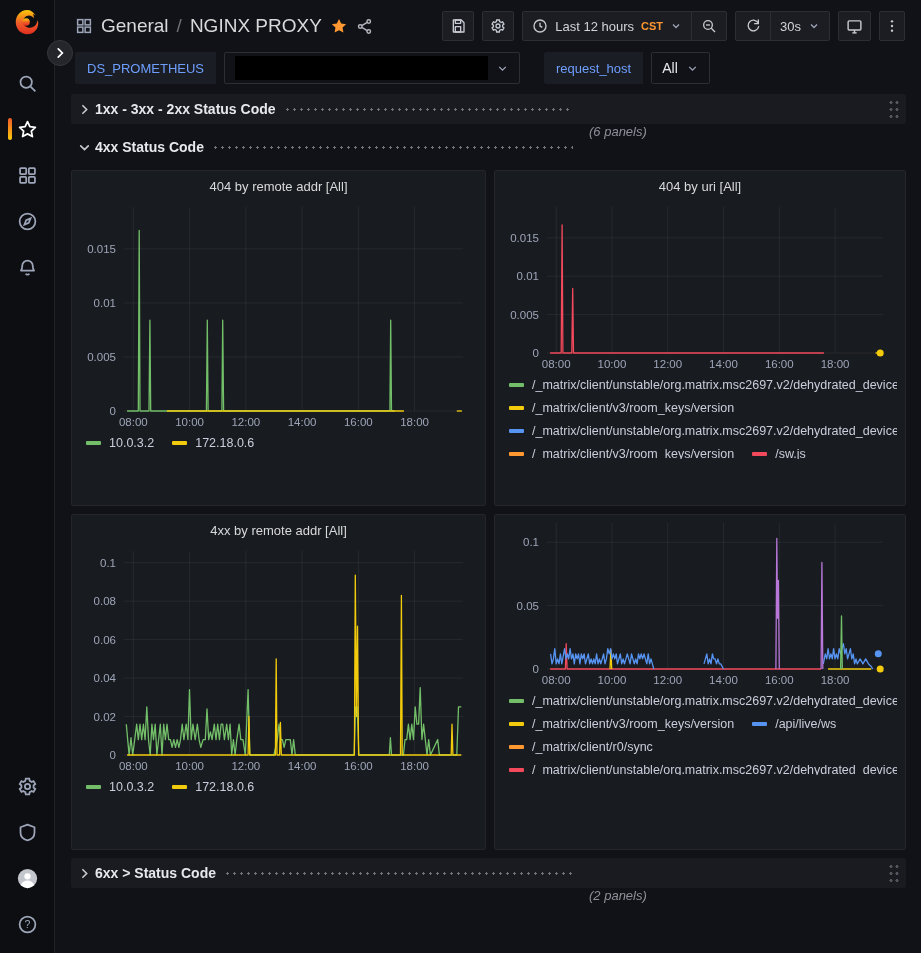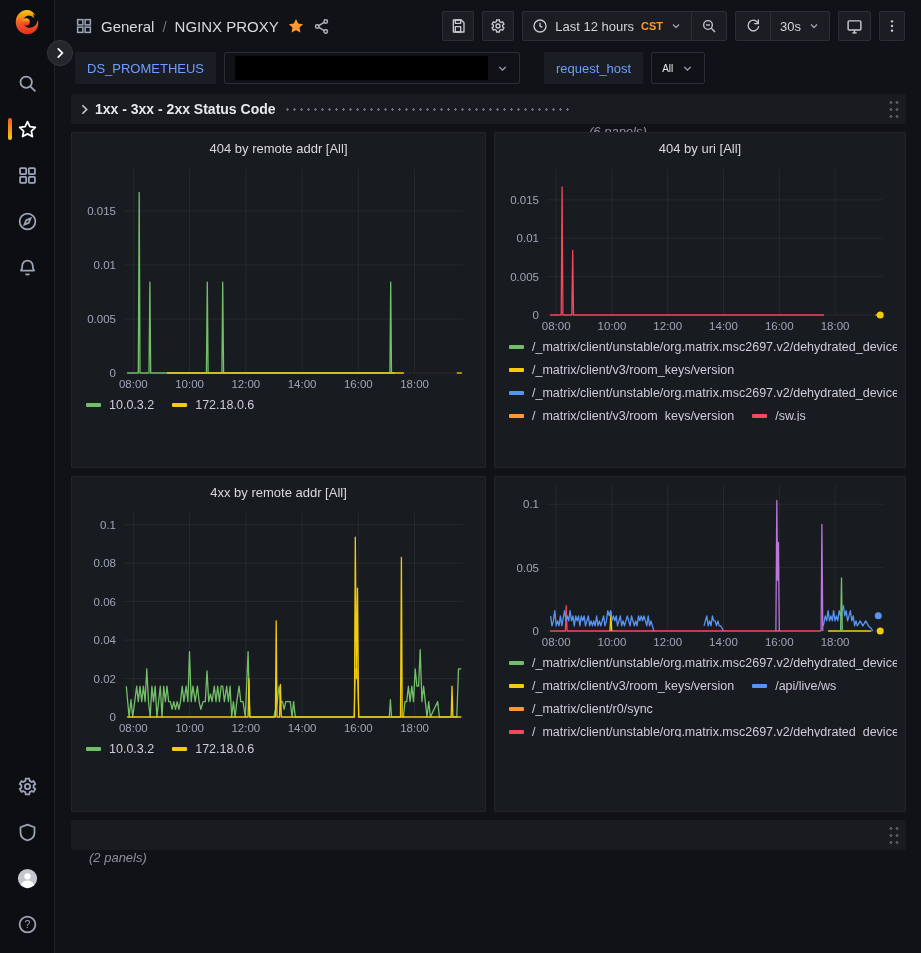--- a/index.html
+++ b/index.html
@@ -31,21 +31,21 @@
   .expand-btn {
     position: absolute; left: 47px; top: 40px; width: 26px; height: 26px;
     background: #24262C; border: 1px solid #35373D; border-radius: 50%;
     display: flex; align-items: center; justify-content: center; cursor: pointer; z-index: 9;
   }
   
   .main { flex: 1; display: flex; flex-direction: column; min-width: 0; }
   .topbar {
     height: 52px; display: flex; align-items: center; padding: 0 16px 0 20px; gap: 8px;
   }
-  .crumb { display: flex; align-items: center; gap: 8px; font-size: 15px; }
+  .crumb { display: flex; align-items: center; gap: 8px; font-size: 19px; }
   .crumb .seg { color: #D8D9DA; cursor: pointer; }
   .crumb .sep { color: #6E7077; }
   .icon-sm { width: 16px; height: 16px; color: #9DA5B8; }
   .tb-actions { margin-left: auto; display: flex; align-items: center; gap: 8px; }
   .tb-btn, .tb-group {
     height: 30px; background: #1B1D23; border: 1px solid #2C2E36; border-radius: 2px;
     display: flex; align-items: center; color: #C7CAD1; text-align: right;
   }
   .tb-btn { min-width: 32px; justify-content: center; padding: 0 7px; cursor: pointer; }
   .tb-group .part { height: 100%; display: flex; align-items: center; gap: 7px; padding: 0 9px; cursor: pointer; }
@@ -56,21 +56,21 @@
   .subbar { height: 40px; display: flex; align-items: center; gap: 8px; padding: 0 16px 8px 20px; }
   .var-label {
     height: 32px; display: flex; align-items: center; padding: 0 12px;
     background: #1A1D23; border-radius: 2px 0 0 2px; color: #6E9FFF; font-size: 13px; font-weight: 500;
   }
   .var-value {
     height: 32px; display: flex; align-items: center; gap: 8px; padding: 0 10px;
     background: #111217; border: 1px solid #2C2E36; border-radius: 2px; cursor: pointer;
   }
   .redact { width: 253px; height: 24px; background: #000; }
-  .var-all { font-size: 10px; color: #E8E8EC; }
+  .var-all { font-size: 14px; color: #E8E8EC; }
   
   .content { flex: 1; padding: 2px 15px 0 16px; overflow: hidden; }
   .dash-row { height: 30px; display: flex; align-items: center; padding: 0 6px 0 4px; border-radius: 2px; margin-bottom: 8px; }
   .dash-row.collapsed { background: rgba(204,204,220,0.05); }
   .row-main { display: flex; align-items: center; width: 500px; cursor: pointer; }
   .row-chev { width: 18px; height: 18px; color: #C7CAD1; flex: 0 0 18px; margin-right: 2px; display:flex; align-items:center; justify-content:center; }
   .row-chev svg { width: 13px; height: 13px; transition: none; }
   .dash-row.expanded .row-chev svg { transform: rotate(90deg); }
   .row-title { font-size: 14px; font-weight: 700; color: #E7E8EC; white-space: nowrap; }
   .leader { flex: 1; align-self: flex-end; height: 3px; margin: 0 2px 7px 8px;
@@ -295,20 +295,32 @@
             </svg>
           </span>
         <span class="row-title">1xx - 3xx - 2xx Status Code</span>
         <span class="leader"></span>
       </div>
       <span class="row-count">(6 panels)</span>
       <span class="row-flex"></span>
       <span class="drag-handle"></span>
     </div>
 
+    <div class="dash-row expanded">
+      <div class="row-main">
+        <span class="row-chev">
+            <svg viewBox="0 0 24 24" fill="none" stroke="currentColor" stroke-width="3" stroke-linecap="round">
+              <polyline points="9,5 16,12 9,19"></polyline>
+            </svg>
+          </span>
+        <span class="row-title">4xx Status Code</span>
+        <span class="leader"></span>
+      </div>
+      <span class="row-flex"></span>
+    </div>
 
     <div class="grid">
       <div class="panel">
         <div class="panel-title">404 by remote addr [All]</div>
         <svg class="chart chart-tall" viewBox="0 0 397 230">
             <line x1="53.2838174273859" y1="6" x2="53.2838174273859" y2="210" stroke="rgba(204,204,220,0.08)" stroke-width="1"></line>
             <text x="53.2838174273859" y="225" text-anchor="middle" fill="#9DA5B8" font-size="11.5">08:00</text>
             <line x1="109.549377593361" y1="6" x2="109.549377593361" y2="210" stroke="rgba(204,204,220,0.08)" stroke-width="1"></line>
             <text x="109.549377593361" y="225" text-anchor="middle" fill="#9DA5B8" font-size="11.5">10:00</text>
             <line x1="165.81493775933612" y1="6" x2="165.81493775933612" y2="210" stroke="rgba(204,204,220,0.08)" stroke-width="1"></line>
@@ -505,19 +517,28 @@
                 <span class="swatch" style="background: rgb(242, 73, 92);"></span>
                 <span>/_matrix/client/unstable/org.matrix.msc2697.v2/dehydrated_device</span>
               </span>
             </div>
           </div>
       </div>
     </div>
 
 
     <div class="dash-row collapsed">
+      <div class="row-main">
+        <span class="row-chev">
+            <svg viewBox="0 0 24 24" fill="none" stroke="currentColor" stroke-width="3" stroke-linecap="round">
+              <polyline points="9,5 16,12 9,19"></polyline>
+            </svg>
+          </span>
+        <span class="row-title">6xx &gt; Status Code</span>
+        <span class="leader"></span>
+      </div>
       <span class="row-count">(2 panels)</span>
       <span class="row-flex"></span>
       <span class="drag-handle"></span>
     </div>
 
   </div>
 </div>
 
 </body></html>

